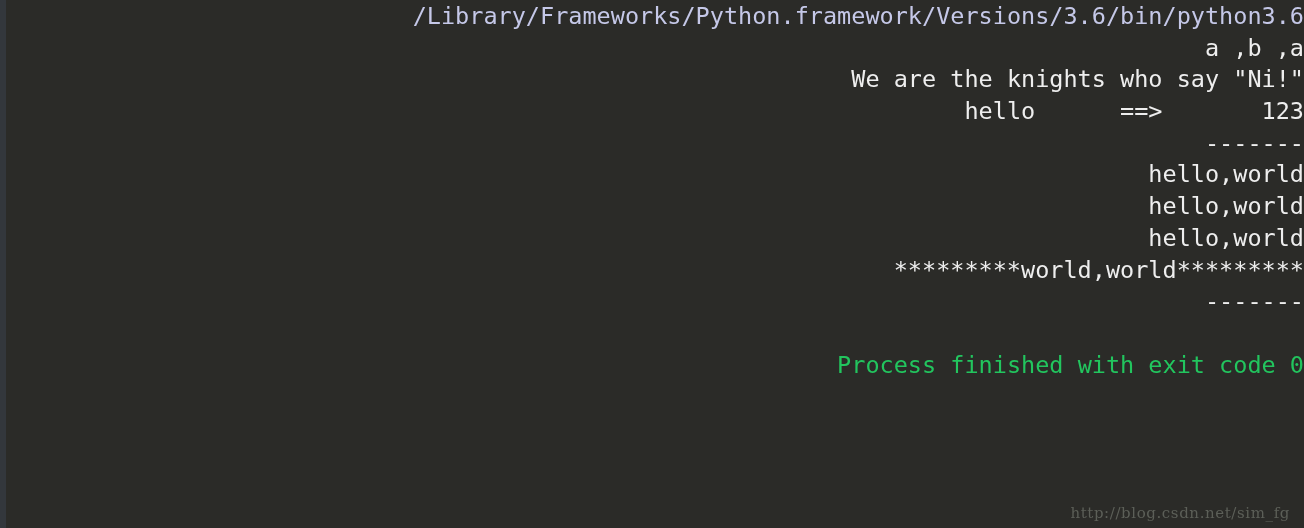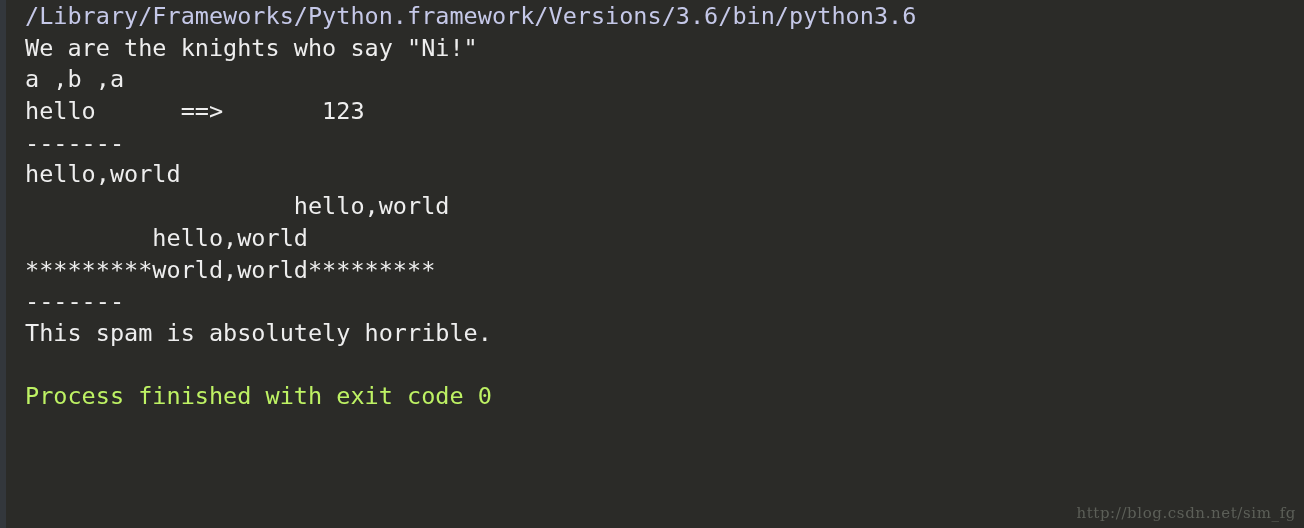--- a/index.html
+++ b/index.html
@@ -28,69 +28,69 @@
     background: #33373c;
   }
   .console-body {
     position: absolute;
     left: 6px;
     top: 0;
     right: 0;
     bottom: 0;
     padding: 1px 0 0 19px;
     box-sizing: border-box;
+    text-align: right;
   }
   .line {
     font-size: 23.5px;
     line-height: 31.7px;
     letter-spacing: 0px;
     white-space: pre;
     color: #eeeeee;
     height: 31.7px;
     font-weight: 400;
     -webkit-font-smoothing: antialiased;
   }
   .line.cmd {
     color: #c5c8e8;
   }
   .line.result {
-    color: #bef264;
+    color: #22c55e;
   }
   .line.blank {
     color: transparent;
   }
   .watermark {
     position: absolute;
-    right: 8px;
+    right: 14px;
     bottom: 6px;
     font-family: "DejaVu Serif", "Liberation Serif", serif;
     font-size: 15px;
     color: #5c5f58;
     letter-spacing: 0.6px;
     white-space: pre;
   }
 </style>
 </head>
 <body>
 
 <div class="console-window">
 
   <div class="gutter"></div>
 
   <div class="console-body">
     <div class="line cmd">/Library/Frameworks/Python.framework/Versions/3.6/bin/python3.6</div>
+    <div class="line">a ,b ,a</div>
     <div class="line">We are the knights who say "Ni!"</div>
-    <div class="line">a ,b ,a</div>
     <div class="line">hello      ==&gt;       123</div>
     <div class="line">-------</div>
     <div class="line">hello,world</div>
     <div class="line">                   hello,world</div>
     <div class="line">         hello,world</div>
     <div class="line">*********world,world*********</div>
     <div class="line">-------</div>
-    <div class="line">This spam is absolutely horrible.</div>
     <div class="line blank"></div>
     <div class="line result">Process finished with exit code 0</div>
   </div>
 
   <div class="watermark">http://blog.csdn.net/sim_fg</div>
 
 </div>
 
 </body></html>

